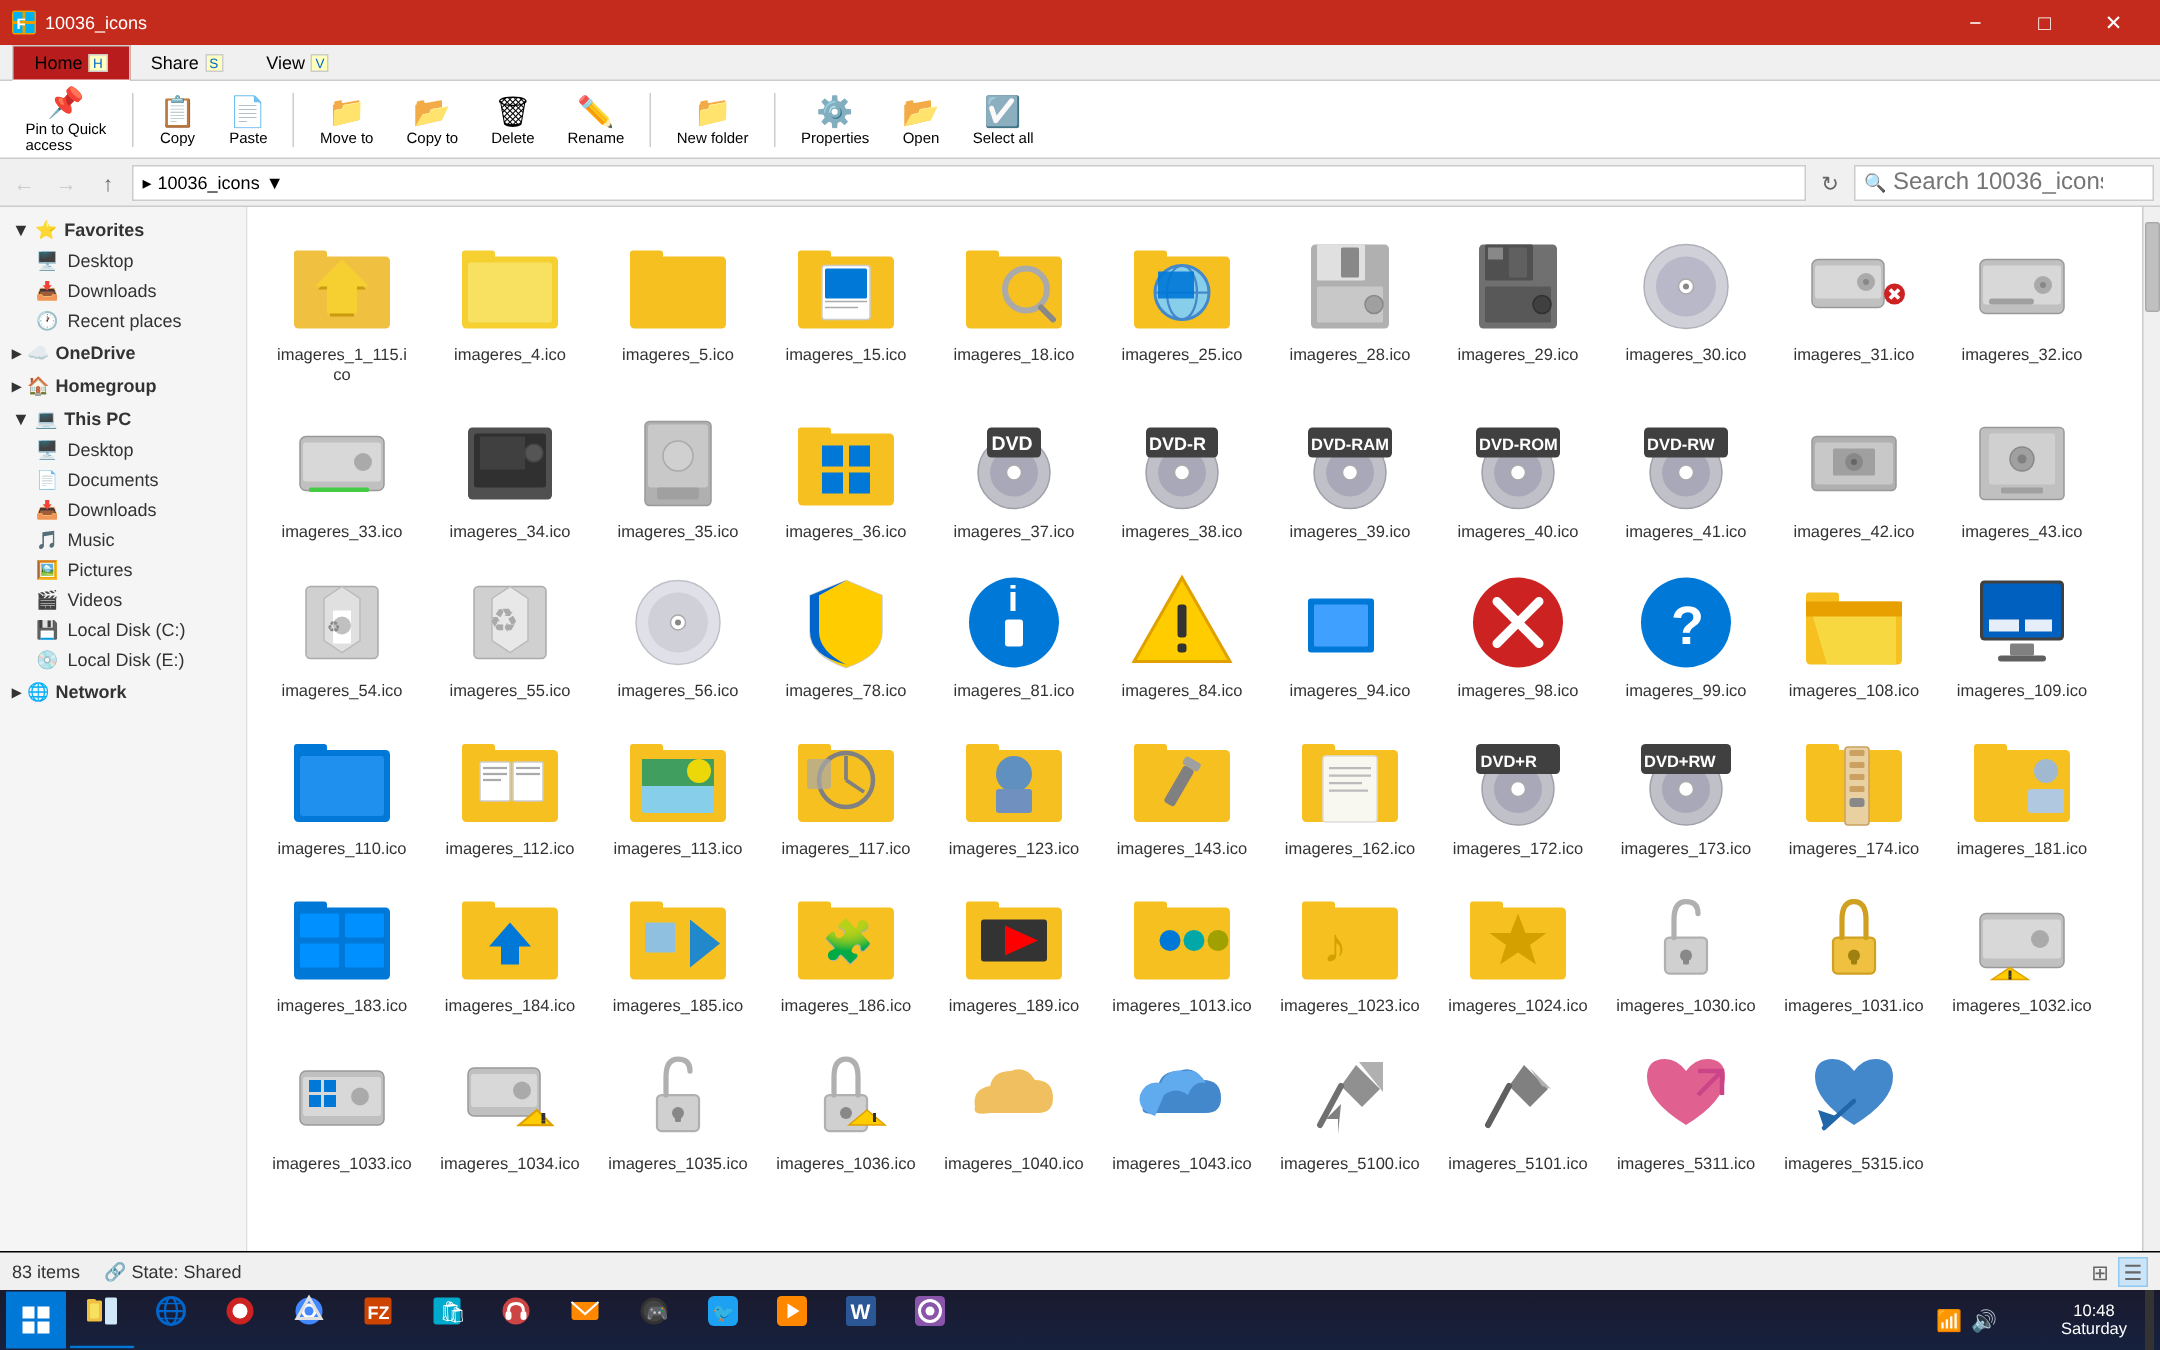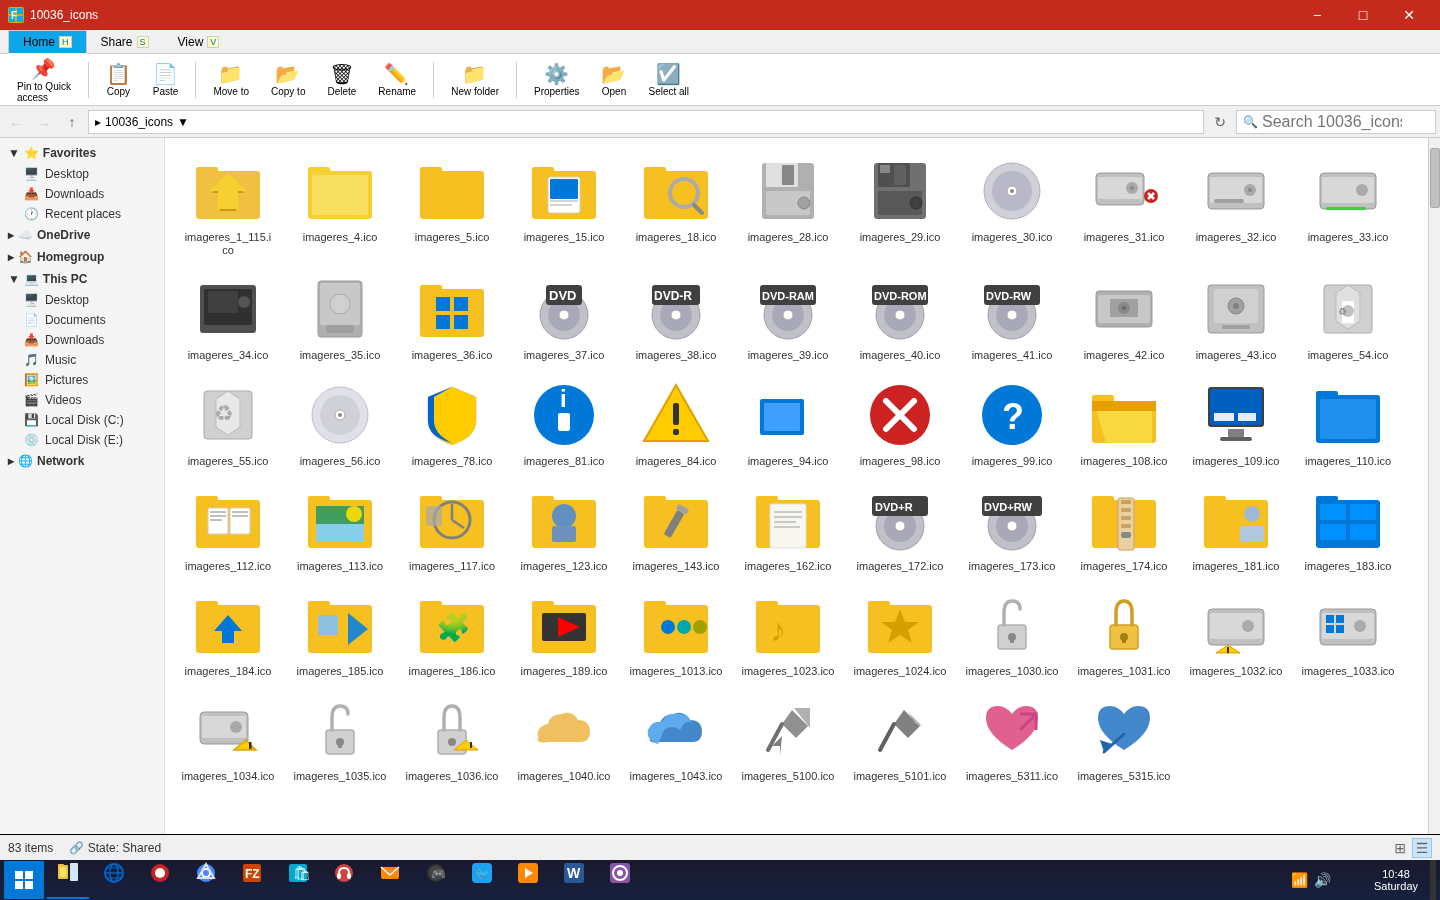--- a/index.html
+++ b/index.html
@@ -29,21 +29,21 @@
     }
     .ribbon-tab {
       padding: 4px 14px;
       font-size: 12px;
       cursor: pointer;
       display: flex;
       align-items: center;
       gap: 2px;
       border-right: 1px solid transparent;
     }
-    .ribbon-tab.active { background: #0ea5e9; border: 1px solid #ccc; border-bottom: 1px solid white; margin-bottom: -1px; }
+    .ribbon-tab.active { background: #b91c1c; border: 1px solid #ccc; border-bottom: 1px solid white; margin-bottom: -1px; }
     .ribbon-shortcut { font-size: 9px; color: #0066cc; background: #ffffc0; border: 1px solid #ccc; padding: 0 2px; margin-left: 2px; }
     .ribbon-content {
       background: white;
       border-bottom: 1px solid #ccc;
       height: 52px;
       display: flex;
       align-items: center;
       padding: 4px 8px;
       gap: 4px;
       font-size: 11px;
@@ -211,25 +211,25 @@
     .taskbar-start {
       width: 40px; height: 38px;
       background: #0078d7;
       display: flex; align-items: center; justify-content: center;
       cursor: pointer;
       font-size: 18px; color: white;
     }
     .taskbar-item {
       height: 38px;
       min-width: 44px;
-      display: flex; align-items: flex-end; justify-content: center;
+      display: flex; align-items: flex-start; justify-content: center;
       cursor: pointer;
       border: 1px solid transparent;
       border-radius: 2px;
-      padding: 14px 4px;
+      padding: 1px 4px;
       font-size: 20px;
     }
     .taskbar-item.active { border-bottom: 2px solid #0078d7; }
     .taskbar-right { margin-left: auto; display: flex; align-items: center; gap: 4px; }
     .taskbar-clock { color: white; font-size: 11px; text-align: center; padding: 0 8px; margin-left: 24px; }
     .taskbar-icons { display: flex; align-items: center; gap: 6px; padding: 0 6px; }
     .taskbar-icon-small { color: white; font-size: 14px; cursor: pointer; }
 
     .right-scrollbar {
       width: 12px;
@@ -486,20 +486,33 @@
           <svg width="72" height="72" viewBox="0 0 72 72">
             <rect x="4" y="16" width="64" height="48" rx="3" fill="#f5c020"></rect>
             <rect x="4" y="12" width="22" height="8" rx="2" fill="#f5c020"></rect>
             <circle cx="44" cy="38" r="14" fill="none" stroke="#aaa" stroke-width="4"></circle>
             <line x1="54" y1="50" x2="62" y2="58" stroke="#888" stroke-width="4" stroke-linecap="round"></line>
           </svg>
         </div>
         <span class="icon-label">imageres_18.ico</span>
       </div>
 
+      <div class="icon-item">
+        <div class="icon-canvas">
+          <svg width="72" height="72" viewBox="0 0 72 72">
+            <rect x="4" y="16" width="64" height="48" rx="3" fill="#f5c020"></rect>
+            <rect x="4" y="12" width="22" height="8" rx="2" fill="#f5c020"></rect>
+            <circle cx="36" cy="40" r="18" fill="#87ceeb" stroke="#4488cc" stroke-width="2"></circle>
+            <ellipse cx="36" cy="40" rx="10" ry="18" fill="none" stroke="#4488cc" stroke-width="1.5"></ellipse>
+            <line x1="18" y1="40" x2="54" y2="40" stroke="#4488cc" stroke-width="1.5"></line>
+            <rect x="20" y="26" width="24" height="18" fill="#0078d7" opacity="0.9"></rect>
+          </svg>
+        </div>
+        <span class="icon-label">imageres_25.ico</span>
+      </div>
 
       <div class="icon-item">
         <div class="icon-canvas">
           <svg width="72" height="72" viewBox="0 0 72 72">
             <rect x="10" y="8" width="52" height="56" rx="3" fill="#b0b0b0"></rect>
             <rect x="14" y="8" width="32" height="24" rx="1" fill="#e0e0e0"></rect>
             <rect x="30" y="10" width="12" height="20" rx="1" fill="#888"></rect>
             <rect x="14" y="36" width="44" height="24" rx="1" fill="#c8c8c8"></rect>
             <circle cx="52" cy="48" r="6" fill="#a0a0a0" stroke="#888" stroke-width="1"></circle>
           </svg>

